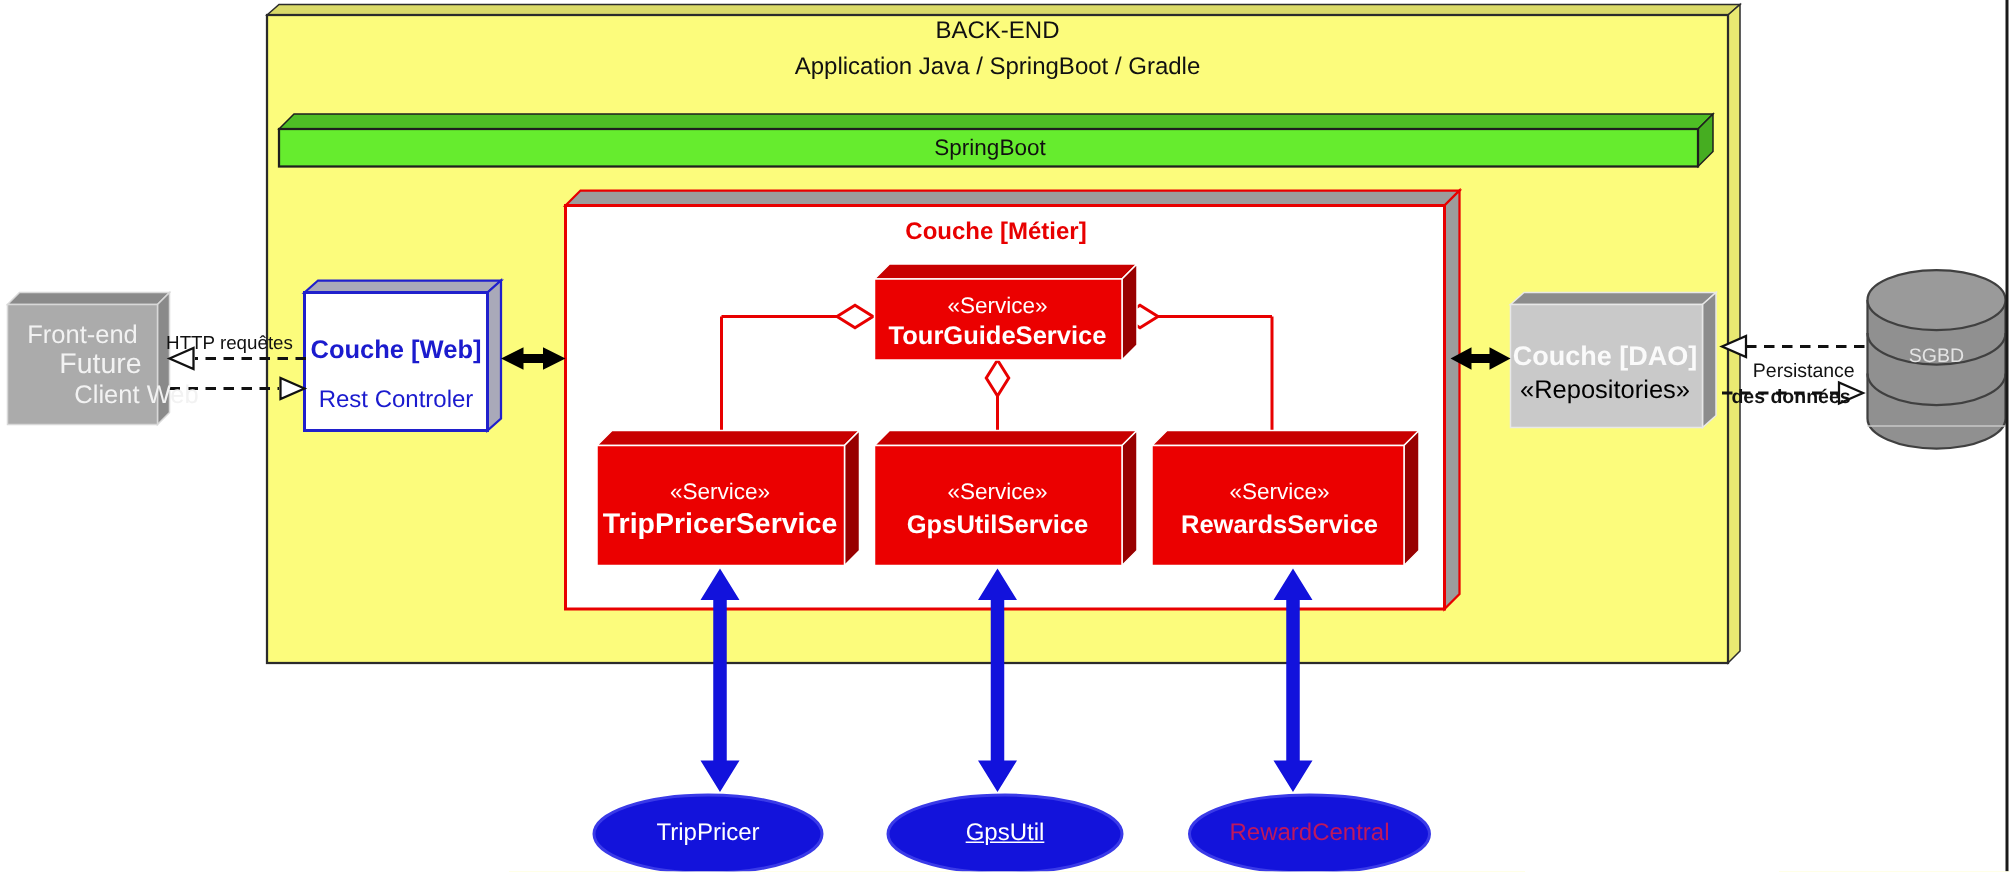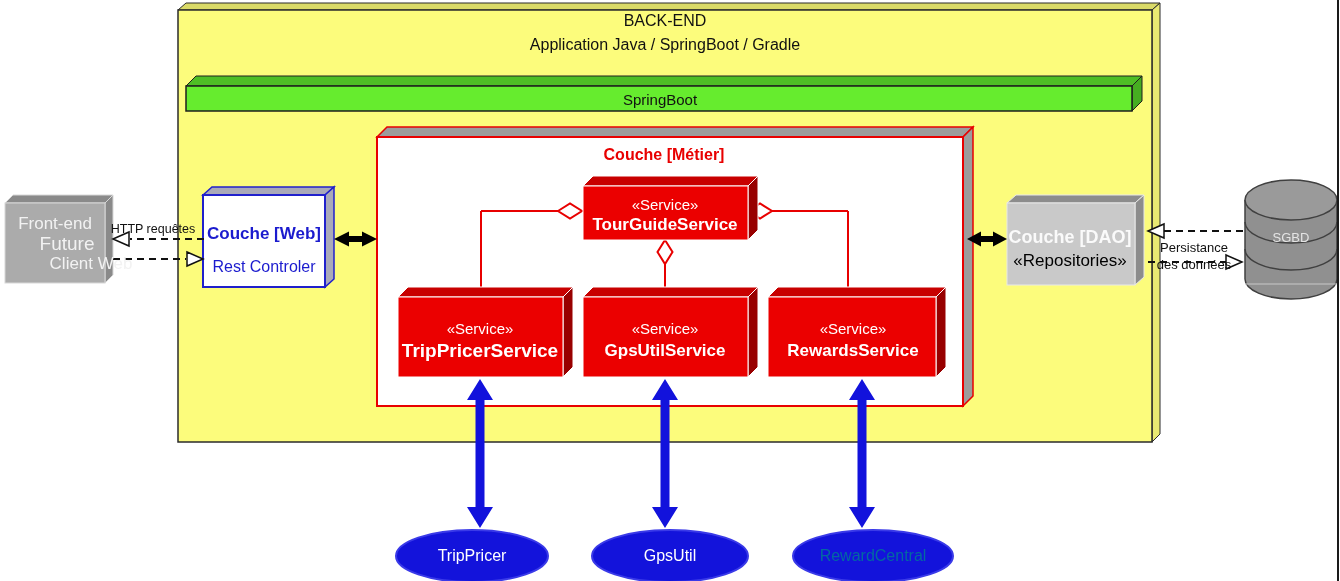--- a/index.html
+++ b/index.html
@@ -151,22 +151,22 @@
 <div class="lbl" style="left:264px;top:255px;font-size:16px;color:#1B1BCE;margin-top:12px;">Rest Controler</div>
 
 <div class="lbl" style="left:55px;top:223px;font-size:17px;color:#F2F2F2;">Front-end</div>
 <div class="lbl" style="left:55px;top:243px;font-size:19px;color:#F2F2F2;margin-left:12px;">Future</div>
 <div class="lbl" style="left:55px;top:263px;font-size:17px;color:#F2F2F2;margin-left:36px;">Client Web</div>
 
 <div class="lbl b" style="left:1070px;top:237px;font-size:18px;color:#FAFAFA;">Couche [DAO]</div>
 <div class="lbl" style="left:1070px;top:260px;font-size:17px;color:#000000;">«Repositories»</div>
 
 <div class="lbl" style="left:153px;top:229px;font-size:12.5px;color:#111;">HTTP requêtes</div>
-<div class="lbl" style="left:1194px;top:247px;font-size:13px;color:#111;">Persistance</div>
-<div class="lbl" style="left:1194px;top:264px;font-size:13px;color:#111;">des données</div>
+<div class="lbl" style="left:1194px;top:247px;font-size:13px;color:#111;padding-left:17px;">Persistance</div>
+<div class="lbl" style="left:1194px;top:264px;font-size:13px;color:#111;font-weight:bold;">des données</div>
 
 <div class="lbl" style="left:1291px;top:237px;font-size:13px;color:#E4E4E4;">SGBD</div>
 
 <div class="lbl" style="left:472px;top:556px;font-size:16px;color:#fff;">TripPricer</div>
-<div class="lbl" style="left:670px;top:556px;font-size:16px;color:#fff;">GpsUtil</div>
-<div class="lbl" style="left:873px;top:556px;font-size:16px;color:#0369a1;">RewardCentral</div>
+<div class="lbl" style="left:670px;top:556px;font-size:16px;color:#fff;text-decoration:underline;">GpsUtil</div>
+<div class="lbl" style="left:873px;top:556px;font-size:16px;color:#be185d;">RewardCentral</div>
 
 </div>
 
 </body></html>

